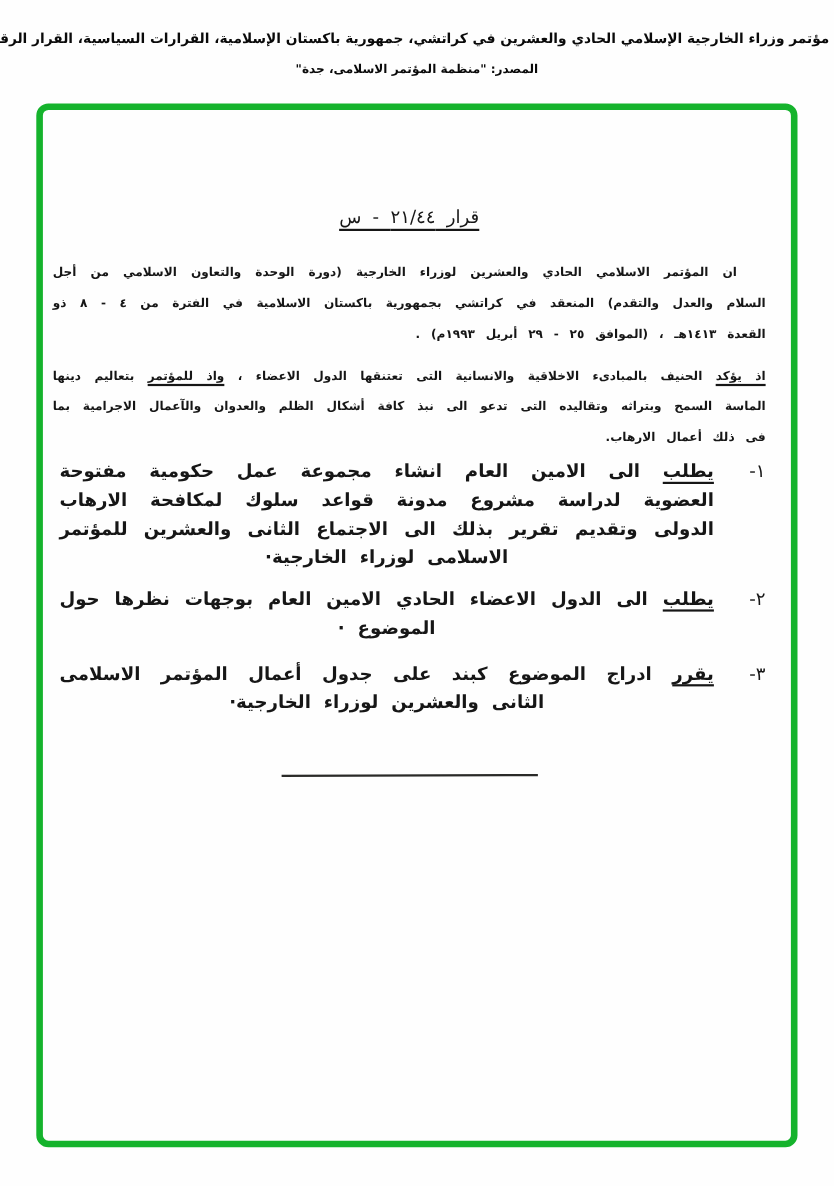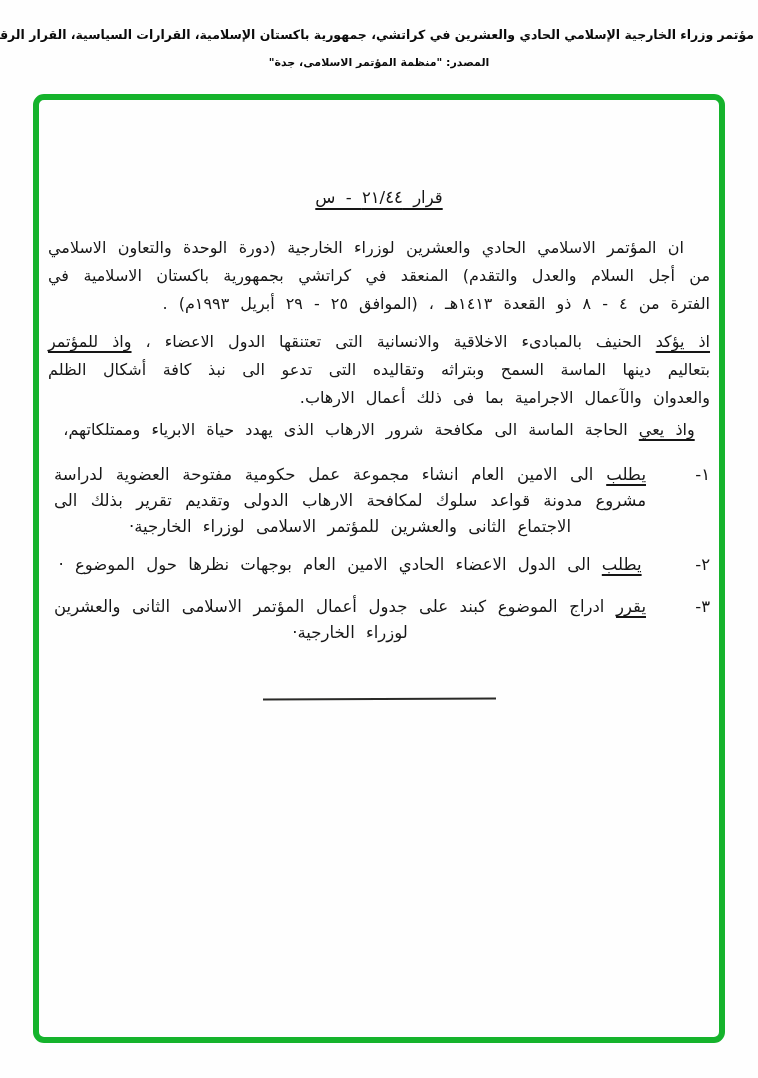--- a/index.html
+++ b/index.html
@@ -19,45 +19,45 @@
     direction:rtl;text-align:center;
     font-size:11px;font-weight:bold;color:#0a0a0a;
   }
   .frame{
     position:absolute;left:33px;top:94px;width:692px;height:949px;
     border:6px solid var(--green,#15b32c);border-radius:11px;
     box-sizing:border-box;background:transparent;
   }
   .doc{
     position:absolute;left:39px;top:100px;width:680px;height:937px;
-    padding:84px 9px 0 9px;box-sizing:border-box;
+    padding:84px 23px 0 9px;box-sizing:border-box;
     direction:rtl;color:var(--ink,#161616);
   }
   .title-block{text-align:center;margin:0 0 23px 0;}
   .title-line{
     font-size:16.5px;line-height:27px;letter-spacing:1px;word-spacing:5px;
     text-decoration:underline;text-underline-offset:5px;text-decoration-thickness:1.5px;
   }
   .para{
-    margin:0;font-size:16px;line-height:28px;
-    text-align:justify;word-spacing:6px;letter-spacing:1px;
+    margin:0;font-size:11px;line-height:28px;
+    text-align:justify;word-spacing:6px;letter-spacing:1px;font-weight:bold;
   }
   .para .u, .item-text .u{
     text-decoration:underline;text-underline-offset:4px;text-decoration-thickness:1.5px;
   }
   .para.p1{text-indent:26px;margin-bottom:10px;}
   .para.p2{margin-bottom:4px;}
   .para.p3{margin-bottom:18px;text-align-last:center;}
   .item{display:flex;margin:0 0 12px 0;font-size:16.5px;line-height:26px;}
   .item.i2{margin-bottom:16px;}
   .item.i3{margin-bottom:0;}
   .item-num{flex:none;width:34px;text-align:right;letter-spacing:0;}
   .item-text{
-    flex:1;margin-right:30px;padding-left:6px;
-    text-align:justify;text-align-last:center;word-spacing:6px;letter-spacing:1px;
+    flex:1;margin-right:13px;padding-left:6px;
+    text-align:justify;text-align-last:center;word-spacing:6px;letter-spacing:1px;font-weight:bold;
   }
   .rule{
     width:233px;height:2px;background:#2a2a28;
     margin:52px auto 0 auto;transform:rotate(-0.2deg);
   }
 </style>
 </head>
 <body style="background: rgb(254, 254, 254);">
 
 <div>
@@ -71,21 +71,20 @@
   <div class="doc" dir="rtl">
 
     <div class="title-block">
       <div class="title-line">قرار ٢١/٤٤ - س</div>
     </div>
 
     <p class="para p1"><span>ان المؤتمر الاسلامي الحادي والعشرين لوزراء الخارجية (دورة الوحدة والتعاون الاسلامي من أجل السلام والعدل والتقدم) المنعقد في كراتشي بجمهورية باكستان الاسلامية في الفترة من ٤ - ٨ ذو القعدة ١٤١٣هـ ، (الموافق ٢٥ - ٢٩ أبريل ١٩٩٣م) .</span></p>
 
     <p class="para p2"><span class="u">اذ يؤكد</span><span> الحنيف بالمبادىء الاخلاقية والانسانية التى تعتنقها الدول الاعضاء ، </span><span class="u">واذ للمؤتمر</span><span> بتعاليم دينها الماسة السمح وبتراثه وتقاليده التى تدعو الى نبذ كافة أشكال الظلم والعدوان والآعمال الاجرامية بما فى ذلك أعمال الارهاب.</span></p>
 
-    <p class="para p3"><span class="u">واذ يعي</span><span> الحاجة الماسة الى مكافحة شرور الارهاب الذى يهدد حياة الابرياء وممتلكاتهم،</span></p>
 
     <div class="item i1">
       <div class="item-num">١-</div>
       <div class="item-text"><span class="u">يطلب</span><span> الى الامين العام انشاء مجموعة عمل حكومية مفتوحة العضوية لدراسة مشروع مدونة قواعد سلوك لمكافحة الارهاب الدولى وتقديم تقرير بذلك الى الاجتماع الثانى والعشرين للمؤتمر الاسلامى لوزراء الخارجية·</span></div>
     </div>
 
     <div class="item i2">
       <div class="item-num">٢-</div>
       <div class="item-text"><span class="u">يطلب</span><span> الى الدول الاعضاء الحادي الامين العام بوجهات نظرها حول الموضوع ·</span></div>
     </div>

